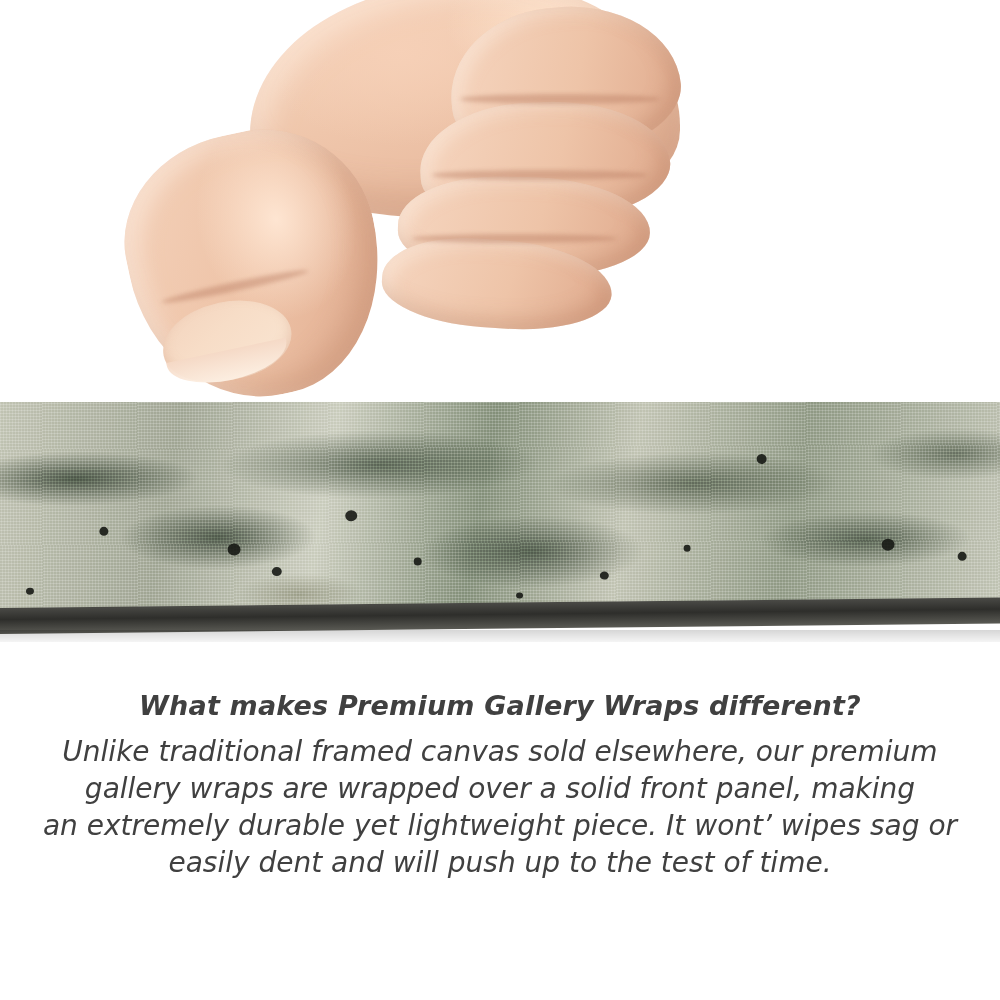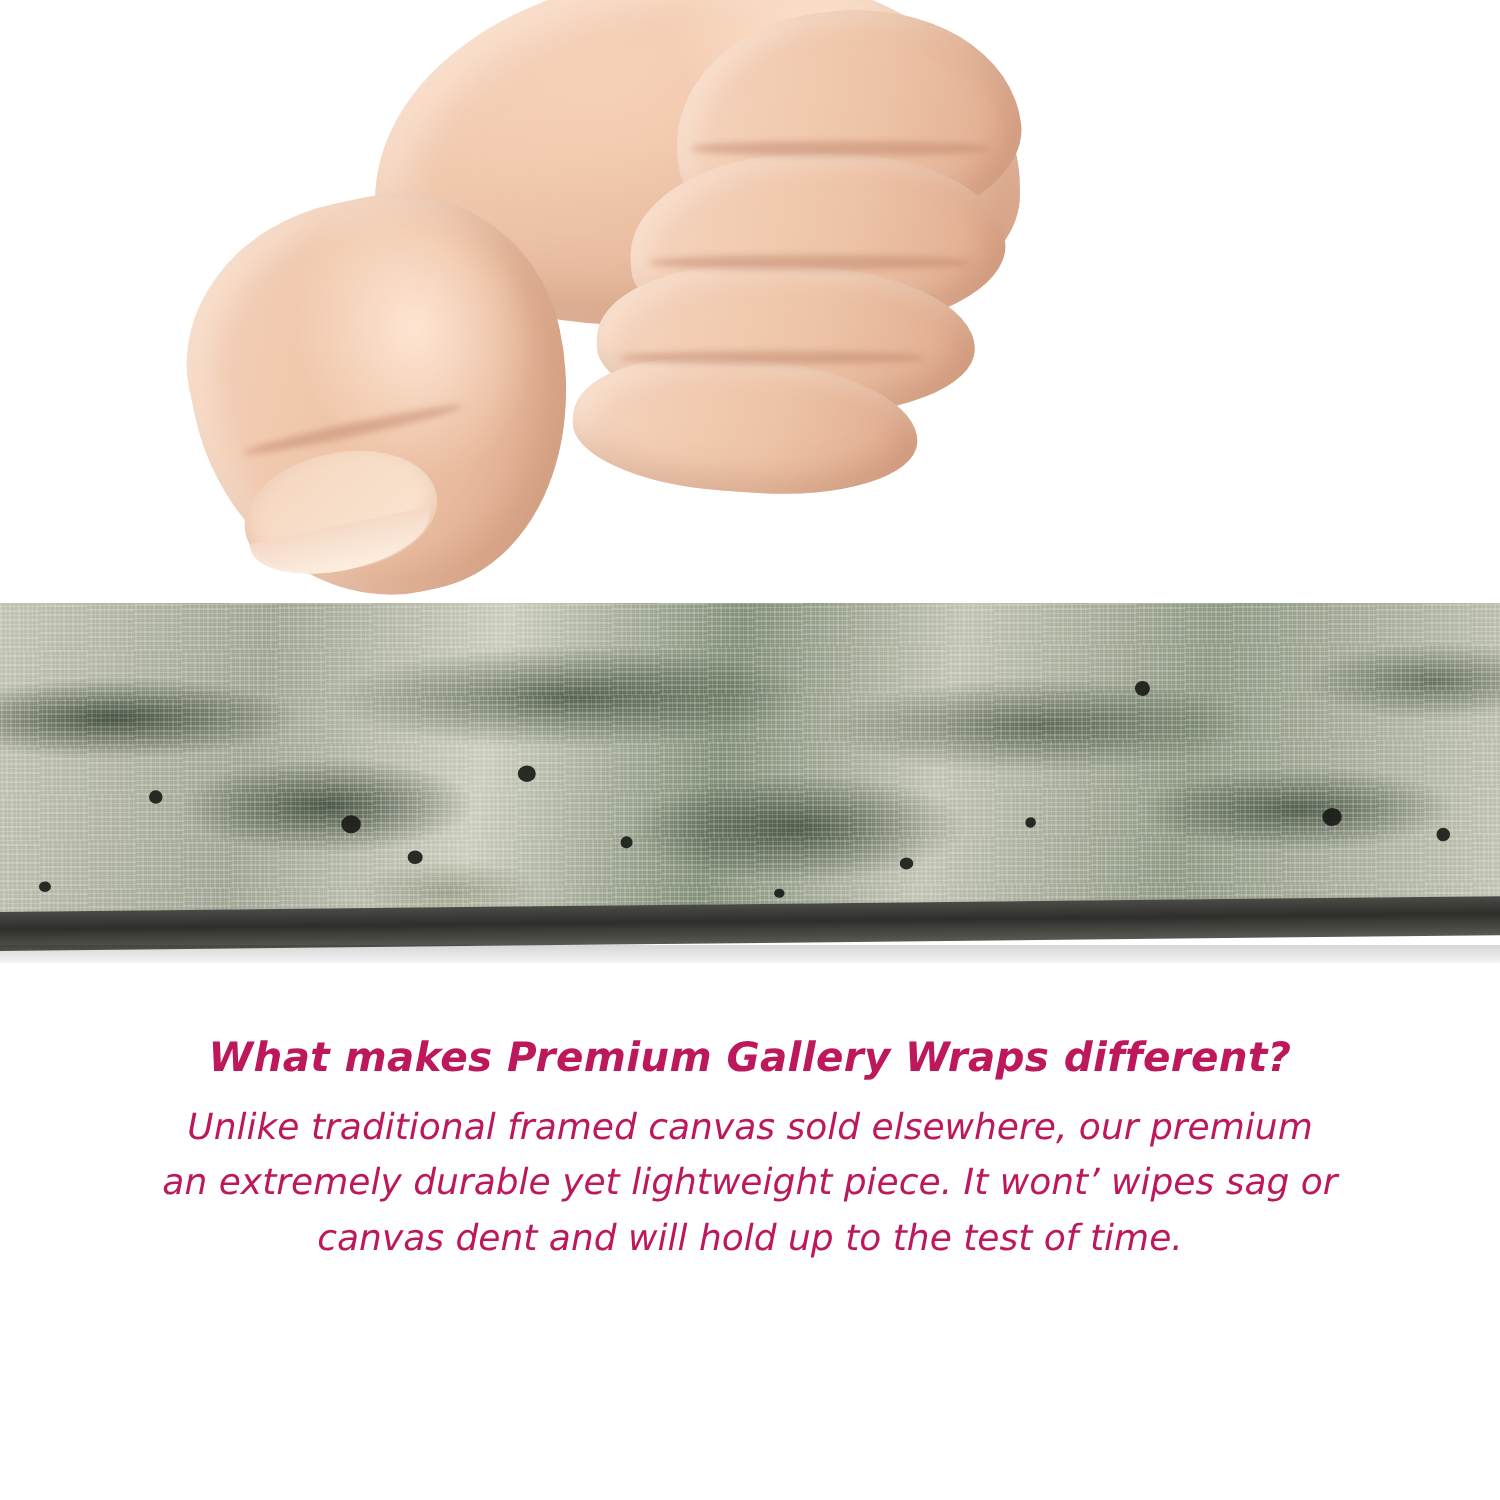--- a/index.html
+++ b/index.html
@@ -165,32 +165,32 @@
     width: 1000px; height: 16px;
     background: linear-gradient(180deg, rgba(0,0,0,0.16) 0%, rgba(0,0,0,0) 100%);
   }
 
   
   .caption {
     position: absolute;
     left: 0; top: 690px;
     width: 1000px;
     text-align: center;
-    color: #be185d;
+    color: #404040;
     font-family: "DejaVu Sans", sans-serif;
     font-style: italic;
   }
   .caption-title {
     font-size: 27px;
     font-weight: 700;
     letter-spacing: 0.2px;
     margin-bottom: 12px;
   }
   .caption-line {
-    font-size: 24px;
+    font-size: 28px;
     line-height: 37px;
     font-weight: 400;
   }
   .caption-last {
     margin-top: 6px;
   }
 </style>
 </head>
 <body>
 
@@ -231,17 +231,18 @@
         <div class="spot" style="left:520px; top:196px; width:7px; height:6px;"></div>
       </div>
     </div>
     <div class="strip-edge"></div>
     <div class="strip-shadow"></div>
   </div>
 
   <div class="caption">
     <div class="caption-title">What makes Premium Gallery Wraps different?</div>
     <div class="caption-line">Unlike traditional framed canvas sold elsewhere, our premium</div>
+    <div class="caption-line">gallery wraps are wrapped over a solid front panel, making</div>
     <div class="caption-line">an extremely durable yet lightweight piece. It wont’ wipes sag or</div>
-    <div class="caption-line">canvas dent and will hold up to the test of time.</div>
+    <div class="caption-line">easily dent and will push up to the test of time.</div>
   </div>
 
 </div>
 
 </body></html>

